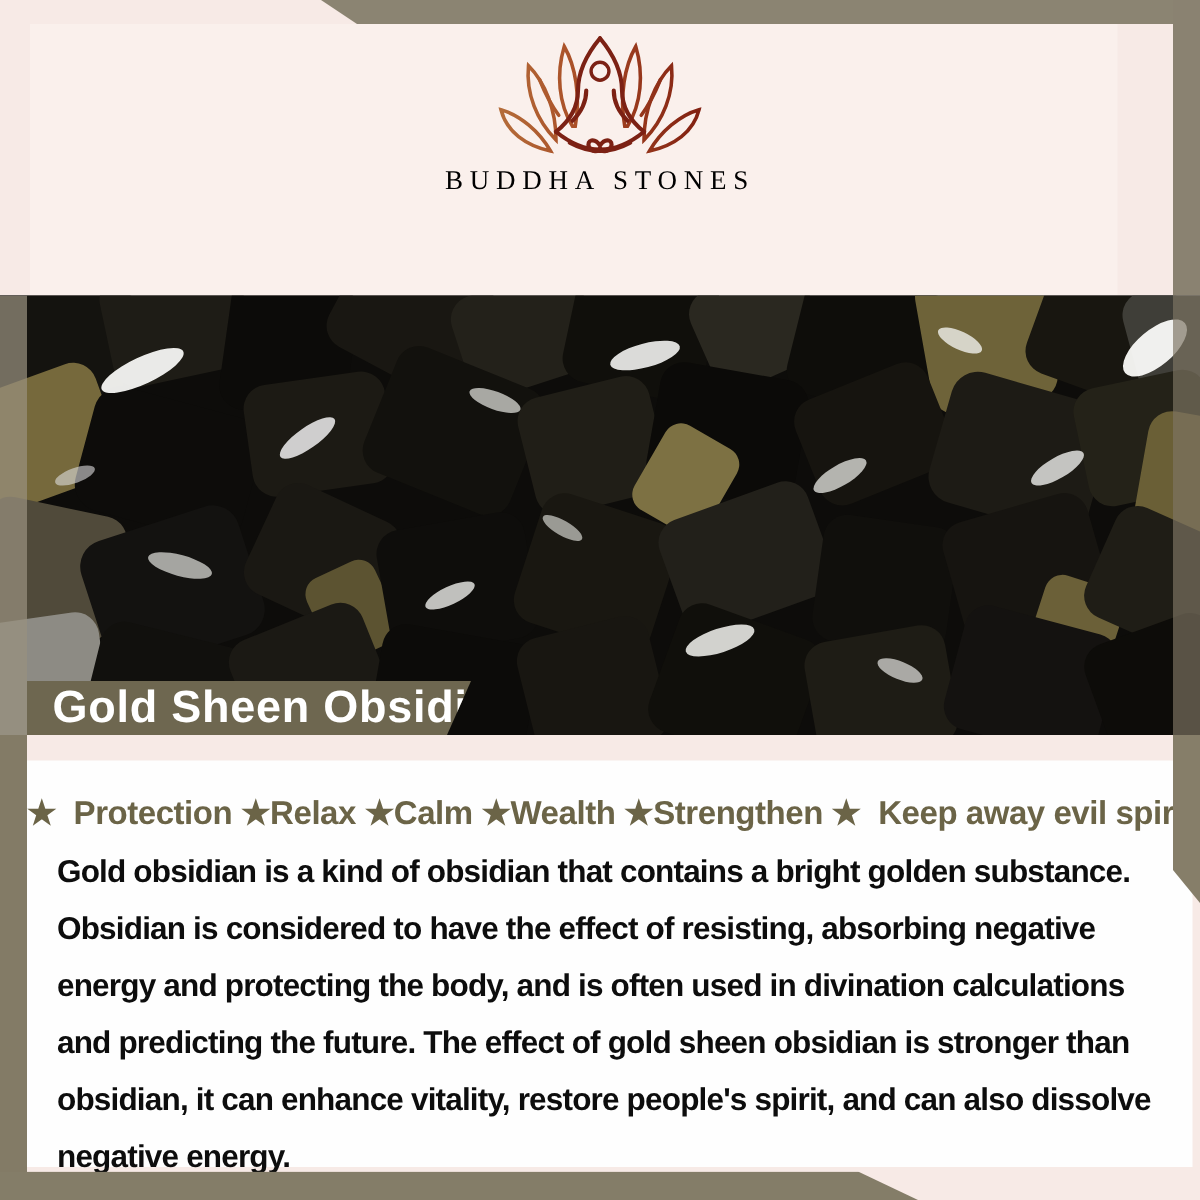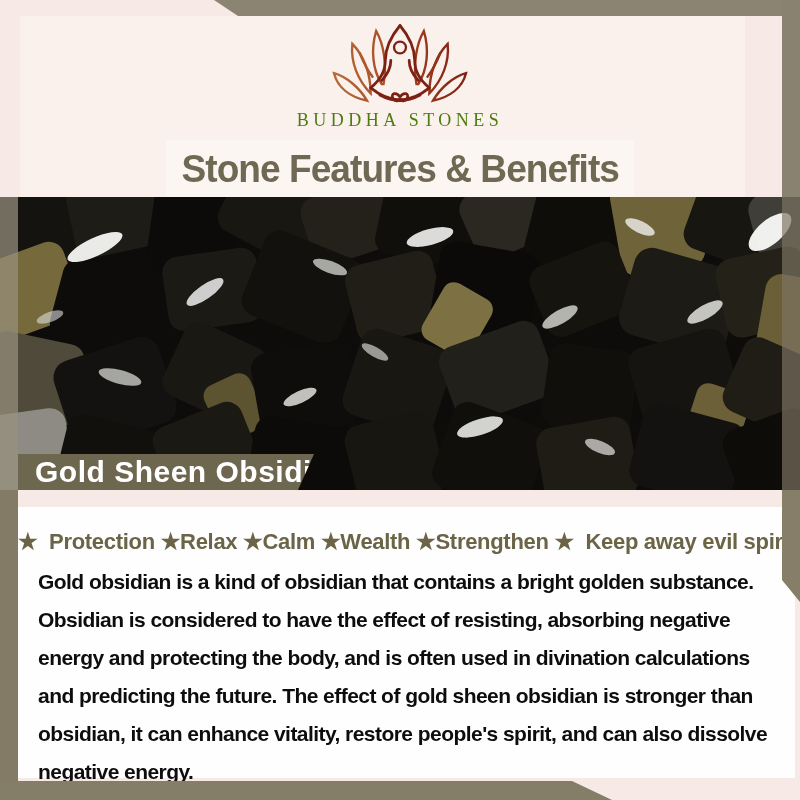--- a/index.html
+++ b/index.html
@@ -15,21 +15,21 @@
             clip-path:polygon(0 0,100% 0,100% 100%,0 calc(100% - 22px));}
   .left-strip-bottom{position:absolute;left:0;top:490px;width:18px;height:310px;background:#837b66;}
   .bottom-band{position:absolute;left:0;top:781px;width:612px;height:19px;background:#847d68;
             clip-path:polygon(0 0,572px 0,612px 100%,0 100%);}
 
   
   .inner-panel{position:absolute;left:20px;top:16px;width:725px;height:181px;background:#faf0ec;}
   .logo-wrap{position:absolute;left:325px;top:20px;width:150px;height:88px;}
   .brand-name{position:absolute;left:0;top:110px;width:800px;text-align:center;
               font-family:"Liberation Serif",serif;font-size:18px;letter-spacing:4.5px;
-              color:#4d7c0f;}
+              color:#000000;}
   .title-band{position:absolute;left:166px;top:140px;width:468px;height:57px;background:#fcf6f3;
               display:flex;align-items:center;justify-content:center;}
   .page-title{font-size:39px;font-weight:bold;color:#6f6853;letter-spacing:-1px;
               transform:scaleX(0.95);white-space:nowrap;}
 
   
   .photo{position:absolute;left:0;top:197px;width:800px;height:293px;background:#0d0c0a;overflow:hidden;}
   .photo-overlay-left{position:absolute;left:0;top:0;width:18px;height:293px;background:rgba(152,144,126,0.72);}
   .photo-overlay-right{position:absolute;left:764px;top:0;width:36px;height:293px;background:rgba(125,117,99,0.68);width:18px;left:782px;}
   .photo-label{position:absolute;left:18px;top:454px;width:296px;height:36px;background:#6e6750;
@@ -82,23 +82,20 @@
         <path d="M70,44 C70,53 66,60 60,66"></path>
         <path d="M90,44 C90,53 94,60 100,66"></path>
         <path d="M48,74 Q80,100 112,74"></path>
         <path d="M58,82 Q80,94 102,82"></path>
         <path d="M80,84 C76,78 70,80 72,85 C74,89 79,89 80,86 C81,89 86,89 88,85 C90,80 84,78 80,84"></path>
       </g>
     </svg>
   </div>
   <div class="brand-name">BUDDHA STONES</div>
 
-  <div class="title-band">
-    <span class="page-title">Stone Features &amp; Benefits</span>
-  </div>
 
   <div class="photo">
     <svg width="800" height="293" viewBox="0 0 800 293">
       <rect width="800" height="293" fill="#0d0c0a"></rect>
       <g>
         <rect x="-20" y="-15" width="110" height="85" rx="16" fill="#14130f" transform="rotate(18 35 27)"></rect>
         <rect x="70" y="-20" width="95" height="75" rx="16" fill="#1e1c16" transform="rotate(-12 117 17)"></rect>
         <rect x="150" y="-10" width="85" height="90" rx="16" fill="#0c0b09" transform="rotate(8 192 35)"></rect>
         <rect x="225" y="-25" width="100" height="80" rx="16" fill="#191712" transform="rotate(28 275 15)"></rect>
         <rect x="305" y="-10" width="90" height="70" rx="16" fill="#23211a" transform="rotate(-18 350 25)"></rect>

